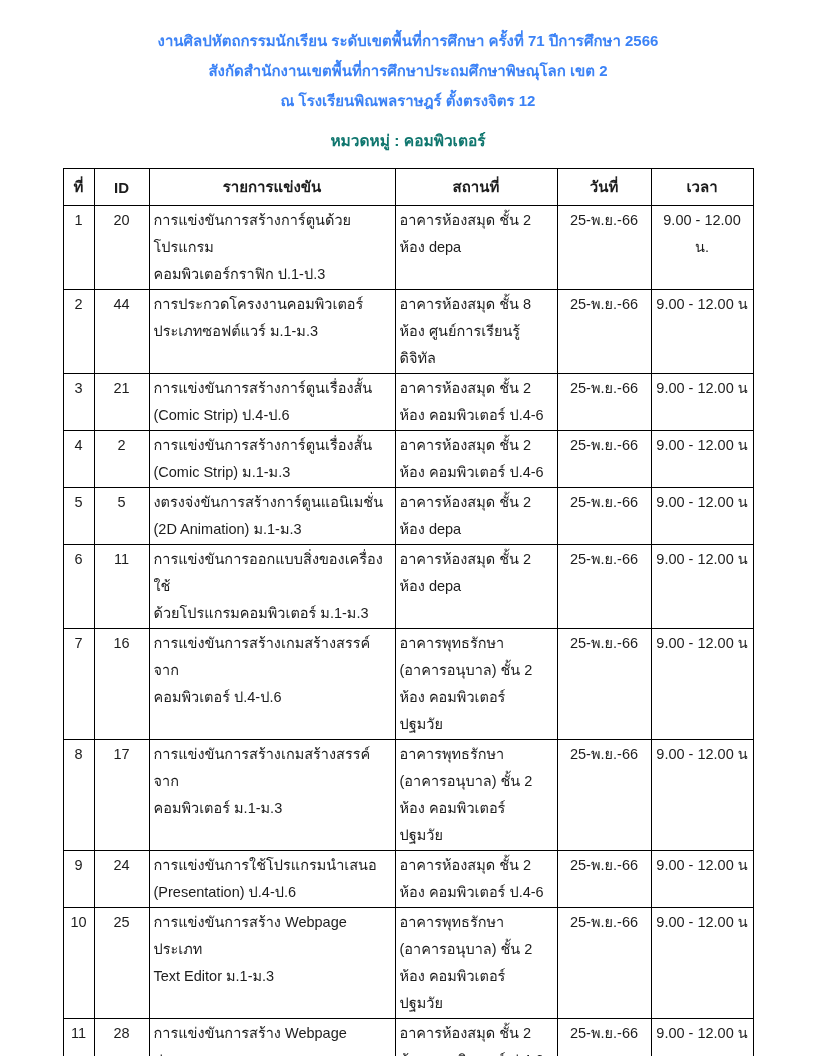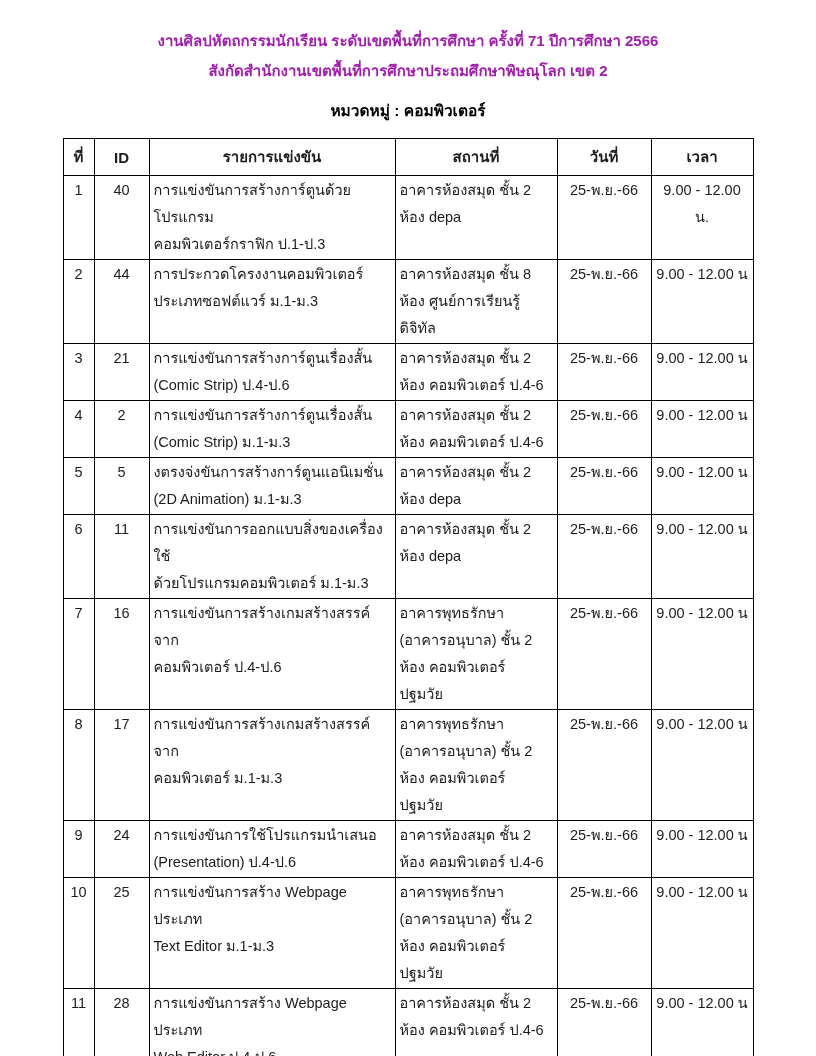--- a/index.html
+++ b/index.html
@@ -11,29 +11,29 @@
   body {
     width: 816px;
     height: 1056px;
     overflow: hidden;
   }
   .doc {
     padding-top: 32px;
   }
   .title-line {
     text-align: center;
-    color: #a21caf;
+    color: #3b82f6;
     font-weight: bold;
     font-size: 15px;
     line-height: 17px;
     margin: 0 0 13px 0;
   }
   .category {
     text-align: center;
-    color: #000000;
+    color: #0f766e;
     font-weight: bold;
     font-size: 15.5px;
     margin: 19px 0 15px 0;
   }
   table.schedule {
     border-collapse: collapse;
     margin: 0 auto;
     width: 690px;
     table-layout: fixed;
   }
@@ -72,20 +72,21 @@
     padding-right: 4px;
   }
 </style>
 </head>
 <body>
 
 <div class="doc">
 
   <p class="title-line">งานศิลปหัตถกรรมนักเรียน ระดับเขตพื้นที่การศึกษา ครั้งที่ 71 ปีการศึกษา 2566</p>
   <p class="title-line">สังกัดสำนักงานเขตพื้นที่การศึกษาประถมศึกษาพิษณุโลก เขต 2</p>
+  <p class="title-line">ณ โรงเรียนพิณพลราษฎร์ ตั้งตรงจิตร 12</p>
 
   <p class="category">หมวดหมู่ : คอมพิวเตอร์</p>
 
   <table class="schedule">
     <colgroup>
       <col style="width:31px">
       <col style="width:55px">
       <col style="width:246px">
       <col style="width:162px">
       <col style="width:94px">
@@ -97,21 +98,21 @@
         <th>ID</th>
         <th>รายการแข่งขัน</th>
         <th>สถานที่</th>
         <th>วันที่</th>
         <th>เวลา</th>
       </tr>
     </thead>
     <tbody>
       <tr>
         <td class="c-no">1</td>
-        <td class="c-id">40</td>
+        <td class="c-id">20</td>
         <td class="c-event">การแข่งขันการสร้างการ์ตูนด้วยโปรแกรม
 คอมพิวเตอร์กราฟิก ป.1-ป.3</td>
         <td class="c-venue">อาคารห้องสมุด ชั้น 2
 ห้อง depa</td>
         <td class="c-date">25-พ.ย.-66</td>
         <td class="c-time">9.00 - 12.00 น.</td>
       </tr>
       <tr>
         <td class="c-no">2</td>
         <td class="c-id">44</td>

